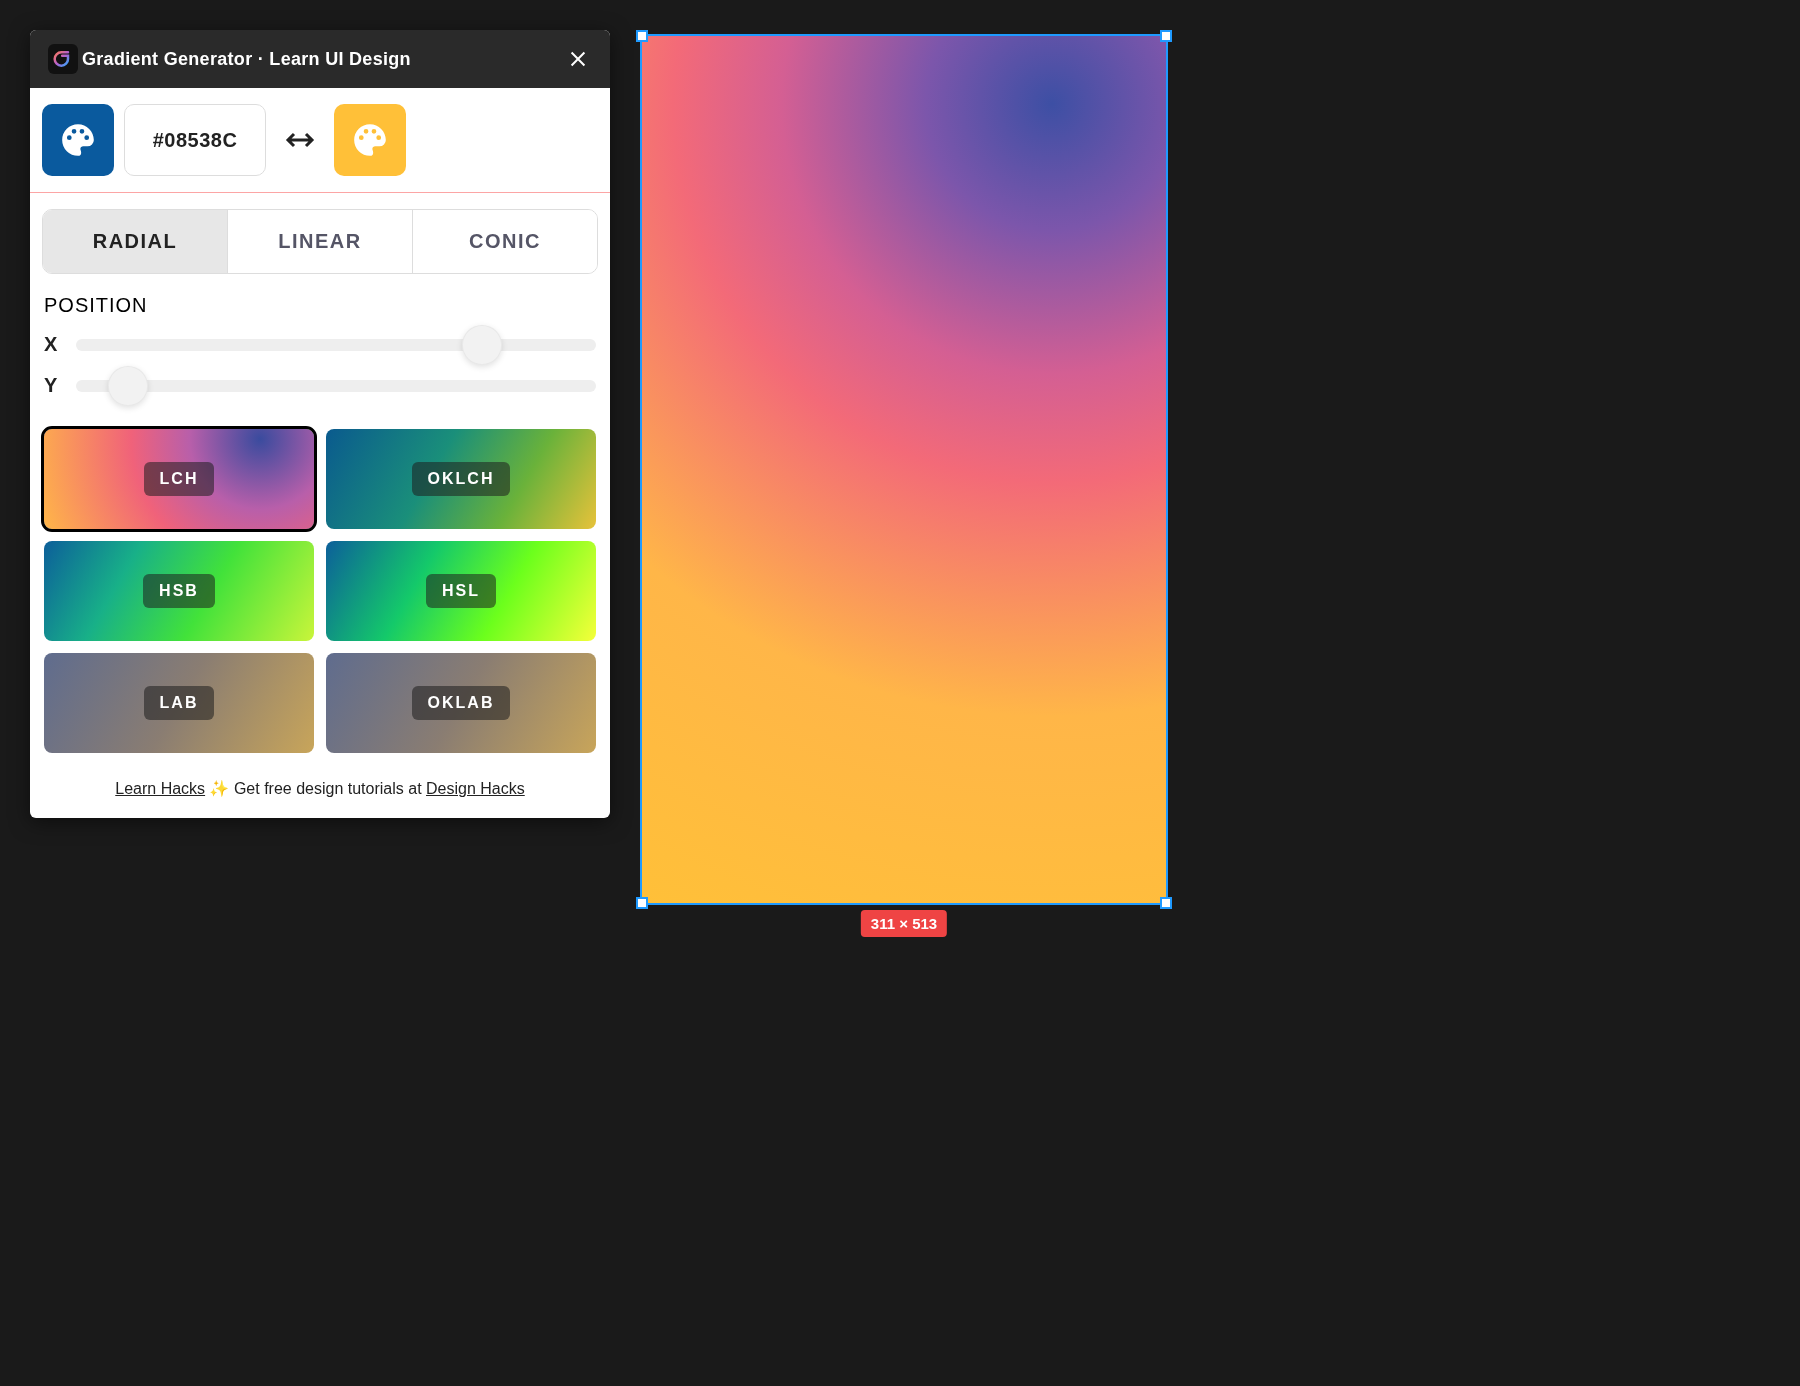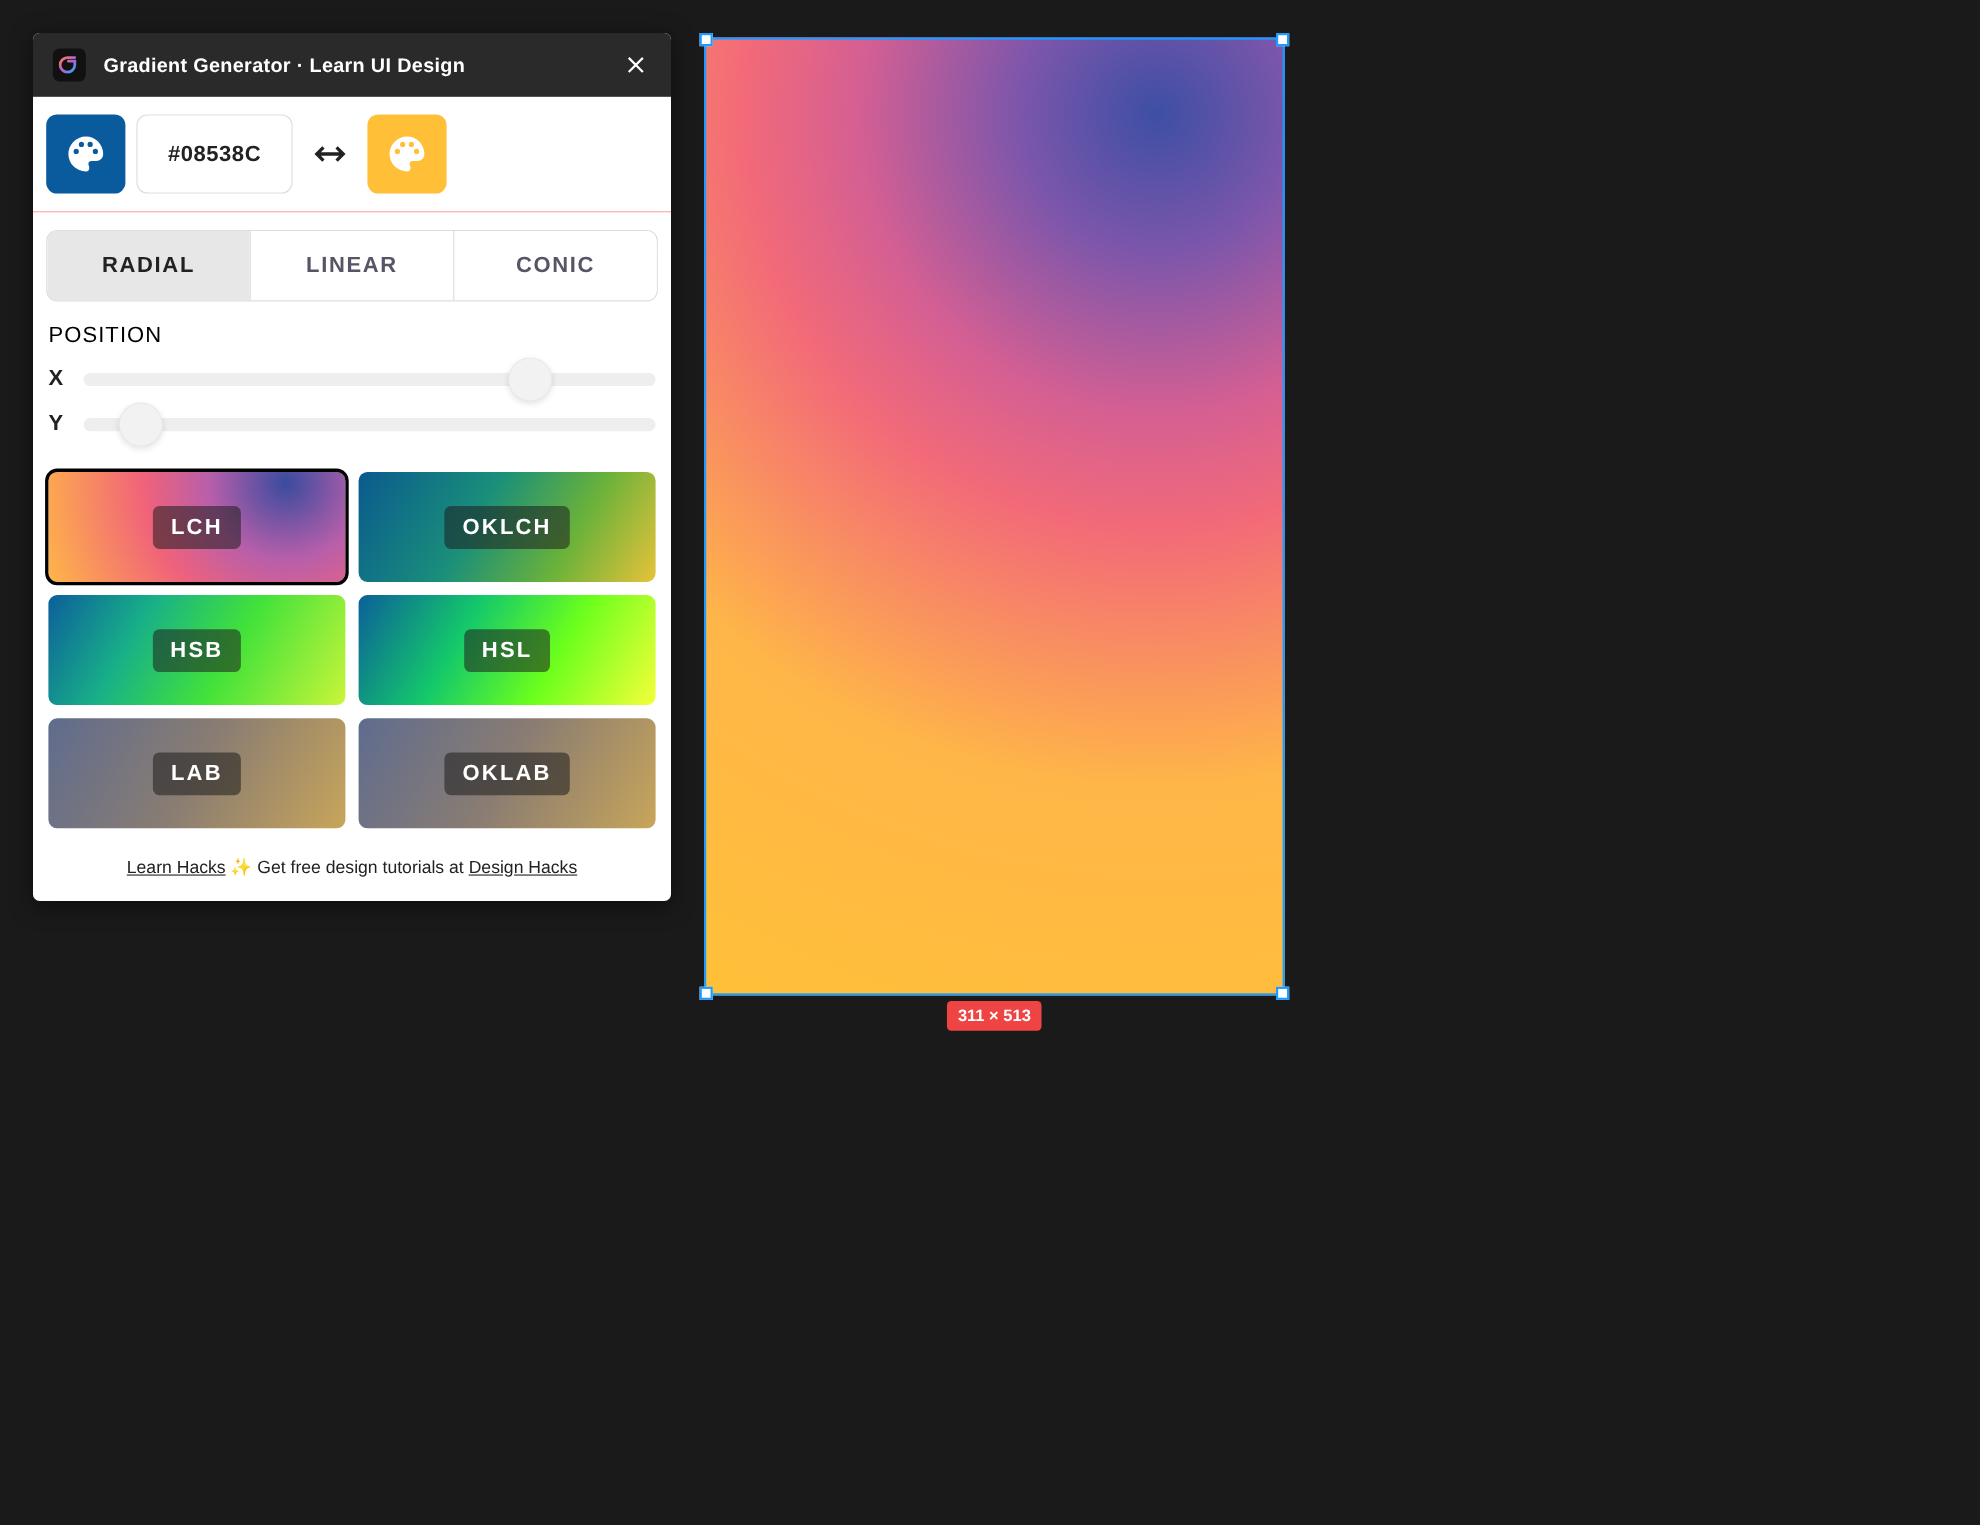--- a/index.html
+++ b/index.html
@@ -21,21 +21,21 @@
     overflow: hidden;
     box-shadow: 0 4px 20px rgba(0,0,0,.5);
   }
 
   .panel-header {
     background: #2a2a2a;
     color: #fff;
     display: flex;
     align-items: center;
     padding: 14px 18px;
-    gap: 16px;
+    gap: 4px;
   }
   .app-icon {
     width: 30px; height: 30px;
     border-radius: 6px;
     background: #111;
     display: flex; align-items: center; justify-content: center;
   }
   .app-icon svg { width: 20px; height: 20px; }
   .panel-title {
     font-size: 18px;
@@ -164,21 +164,21 @@
   }
   .space-card.selected {
     outline: 3px solid #000;
     outline-offset: 0;
   }
   .space-badge {
     padding: 8px 16px;
     border-radius: 6px;
     background: rgba(30,30,30,.55);
     color: #fff;
-    font-size: 20px;
+    font-size: 16px;
     font-weight: 800;
     letter-spacing: 2px;
   }
   .bg-lch   { background: radial-gradient(circle at 80% 10%, #3a4b9e 0%, #b85faa 30%, #f0627a 55%, #ffb648 100%); }
   .bg-oklch { background: linear-gradient(120deg, #0a5a8e 0%, #1a8f7a 40%, #6ab23a 70%, #e7c23a 100%); }
   .bg-hsb   { background: linear-gradient(120deg, #0c5f9a 0%, #18b088 30%, #42e23a 60%, #c9f53a 100%); }
   .bg-hsl   { background: linear-gradient(120deg, #0c5f9a 0%, #14c96a 35%, #6cff1c 65%, #f5ff3a 100%); }
   .bg-lab   { background: linear-gradient(120deg, #5f6c8e 0%, #8a7d72 50%, #c8a55a 100%); }
   .bg-oklab { background: linear-gradient(120deg, #5f6c8e 0%, #8a7d72 50%, #c8a55a 100%); }
 

